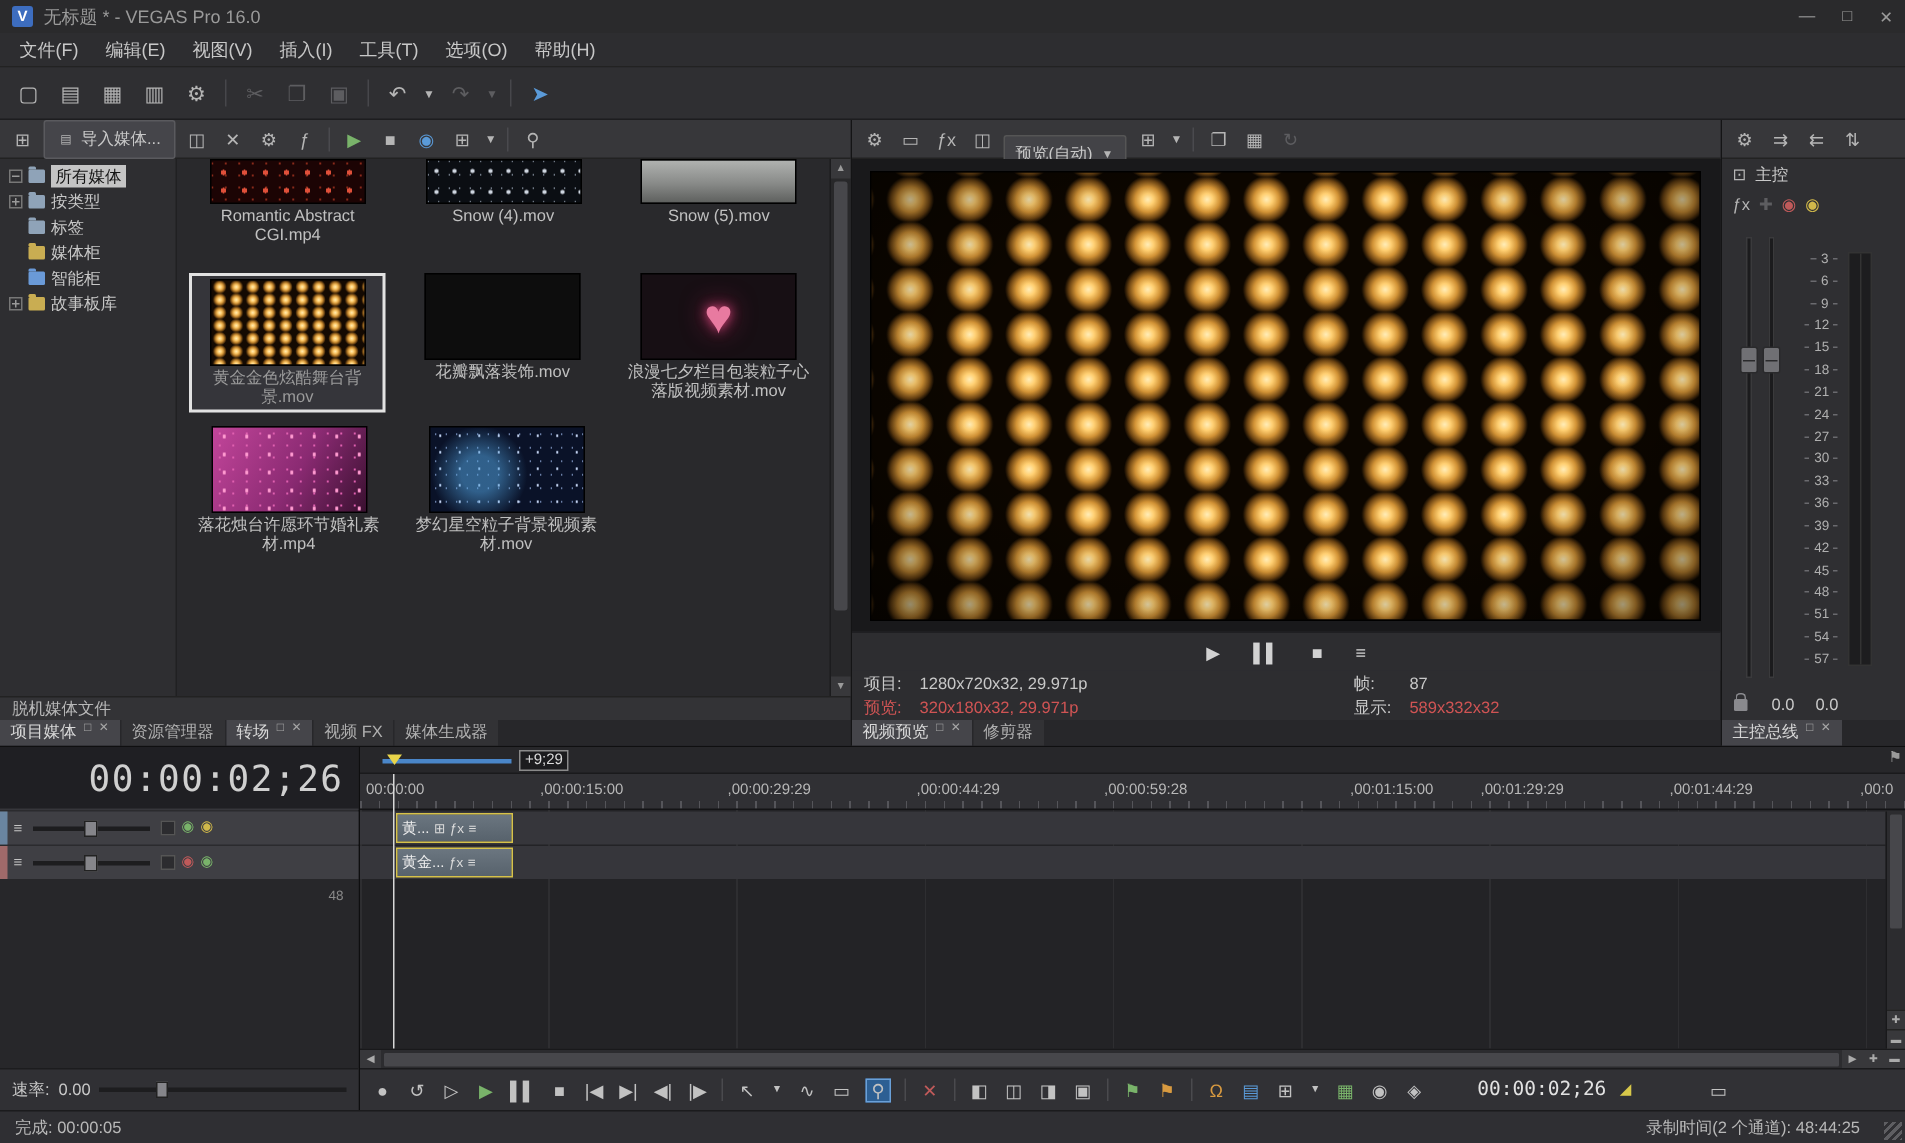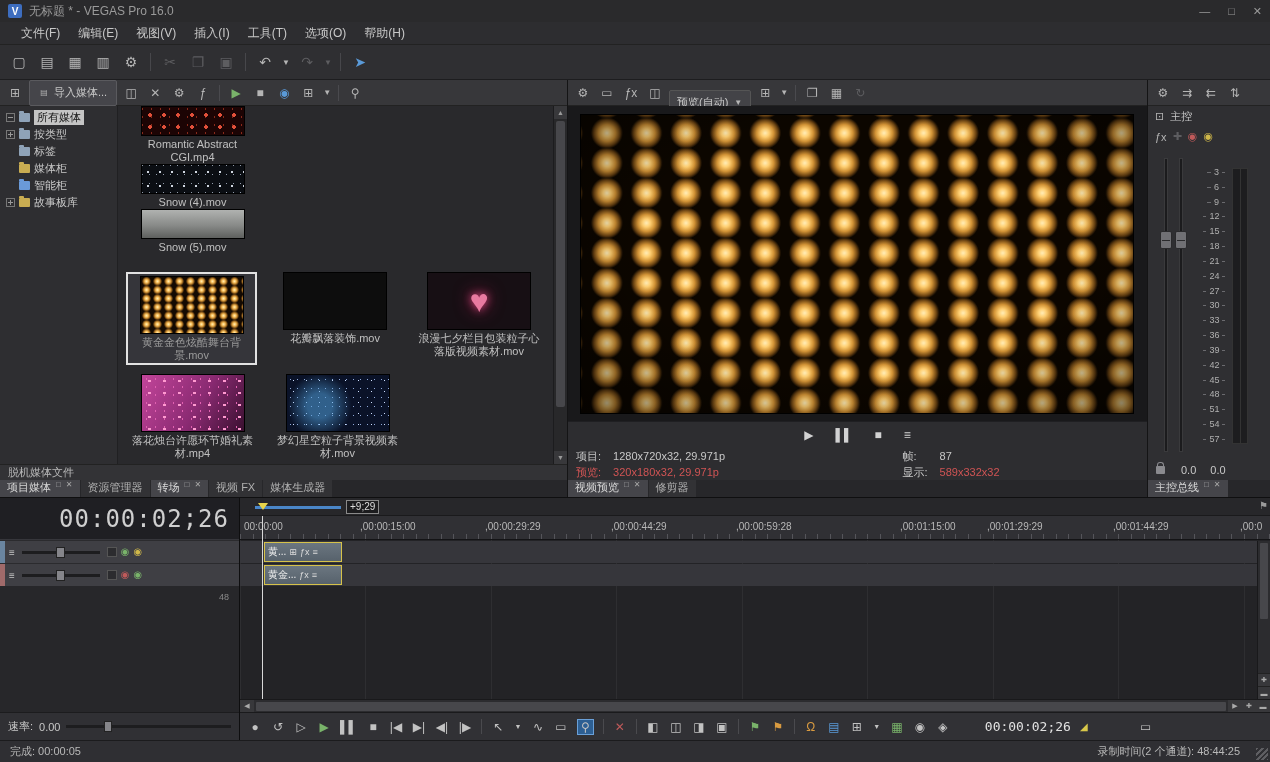--- a/index.html
+++ b/index.html
@@ -4,21 +4,21 @@
 <style>
   * { margin:0; padding:0; box-sizing:border-box; }
   html,body { background:#1a1a1a; }
   body { font-family:"Liberation Sans","DejaVu Sans",sans-serif; }
   .app { position:relative; width:1270px; height:762px; background:#2d2d30; color:#c8c8c8; font-size:12px; overflow:hidden; }
 
   
   .titlebar { height:22px; background:#2a2a2c; display:flex; align-items:center; gap:7px; padding:0 8px; color:#9a9a9a; }
   .logo { width:14px; height:14px; background:#3d6dbf; color:#fff; font-weight:bold; font-size:10px; display:flex; align-items:center; justify-content:center; border-radius:2px; }
   .win-btns { margin-left:auto; display:flex; gap:18px; color:#9a9a9a; font-size:11px; }
-  .menubar { height:23px; background:#2d2d30; border-bottom:1px solid #222; display:flex; align-items:center; padding-left:12px; }
+  .menubar { height:23px; background:#2d2d30; border-bottom:1px solid #222; display:flex; align-items:center; padding-left:4px; }
   .menu-item { padding:3px 9px; }
   .toolbar { height:35px; background:#2f2f32; border-bottom:1px solid #1d1d1f; display:flex; align-items:center; gap:2px; padding-left:6px; }
   .tb-icon { width:26px; height:24px; display:flex; align-items:center; justify-content:center; color:#b5b5b5; font-size:14px; }
   .tb-icon.small { width:12px; font-size:8px; }
   .tb-sep { width:1px; height:18px; background:#47474b; margin:0 4px; }
   .dim { color:#5d5d60 !important; }
   .green { color:#79b36a !important; } .red { color:#c05a5a !important; }
   .yellow { color:#d0b84a !important; } .blue { color:#5a9ad8 !important; }
   .orange { color:#d89a40 !important; }
 
@@ -45,21 +45,21 @@
   .ti-gray { background:#8fa3b8; } .ti-yellow { background:#c9ad52; } .ti-blue { background:#6a9ad8; }
   .tree-label.sel { background:#c4c4c4; color:#141414; padding:0 3px; }
   .media-grid { flex:1; padding:0 2px; overflow:hidden; }
   .grid-row { display:flex; }
   .thumb-cell { width:145px; display:flex; flex-direction:column; align-items:center; }
   .thumb-img { width:104px; height:58px; border:1px solid #000; flex-shrink:0; }
   .cropped .thumb-img { height:30px; }
   .thumb-cap { font-size:11px; color:#c0c0c0; text-align:center; line-height:1.18; margin-top:2px; max-width:128px; }
   .thumb-cell.selected { border:2px solid #e2e2e2; background:#35353a; padding:2px 2px 1px; width:132px; margin:0 6px; }
   .thumb-cell.selected .thumb-cap { color:#9a9a9a; }
-  .r1 { margin-top:0;flex-direction:column; } .r2 { margin-top:10px; } .r3 { margin-top:18px; } .r4 { margin-top:9px; }
+  .r1 { margin-top:0; } .r2 { margin-top:10px; } .r3 { margin-top:18px; } .r4 { margin-top:9px; }
   .th-romantic { background-color:#1c0404; background-image:radial-gradient(circle,#e0503a 0 18%,transparent 20%),radial-gradient(circle,#8a2a1a 0 12%,transparent 14%); background-size:14px 12px,9px 8px; background-position:1px 2px,5px 6px; }
   .th-snowdark { background-color:#0b0e13; background-image:radial-gradient(circle,#cfd6e0 0 14%,transparent 16%),radial-gradient(circle,#939dac 0 10%,transparent 12%); background-size:12px 14px,7px 9px; background-position:0 0,4px 5px; }
   .th-snowlight { background:linear-gradient(180deg,#b0b2b0 0%,#888a88 55%,#5e605e 100%); }
   .th-xue { background:linear-gradient(180deg,#c9c9c7 0%,#bdbcb8 34%,#8d7c68 35%,#6e6053 68%,#d9d9d7 69%,#cfcfcd 100%); }
   .th-black { background:#0d0d0d; }
   .th-gold { background-color:#140a02; background-image:radial-gradient(circle,#ffedb8 0%,#ffcf72 18%,#d29336 36%,#6b4312 54%,rgba(18,9,1,0) 66%); background-size:11px 8.6px; }
   .th-heart { background:#170f14; text-align:center; }
   .heart-glyph { font-size:32px; line-height:56px; color:#e87aa0; text-shadow:0 0 8px #d8487e,0 0 18px #a02050; display:block; }
   .th-petals { background-color:#5a1a4a; background-image:radial-gradient(circle,#ff9ad0 0 12%,transparent 14%),radial-gradient(circle,#e060b0 0 10%,transparent 12%),linear-gradient(120deg,#c2459a 0%,#8a2a72 55%,#3a1030 100%); background-size:15px 12px,9px 8px,100% 100%; }
   .th-starry { background-color:#0a1228; background-image:radial-gradient(circle at 32% 55%,rgba(80,160,220,0.55) 0 16%,transparent 42%),radial-gradient(circle,#cfe0ff 0 8%,transparent 10%),radial-gradient(circle,#8fa8d8 0 6%,transparent 9%); background-size:100% 100%,13px 11px,7px 9px; }

